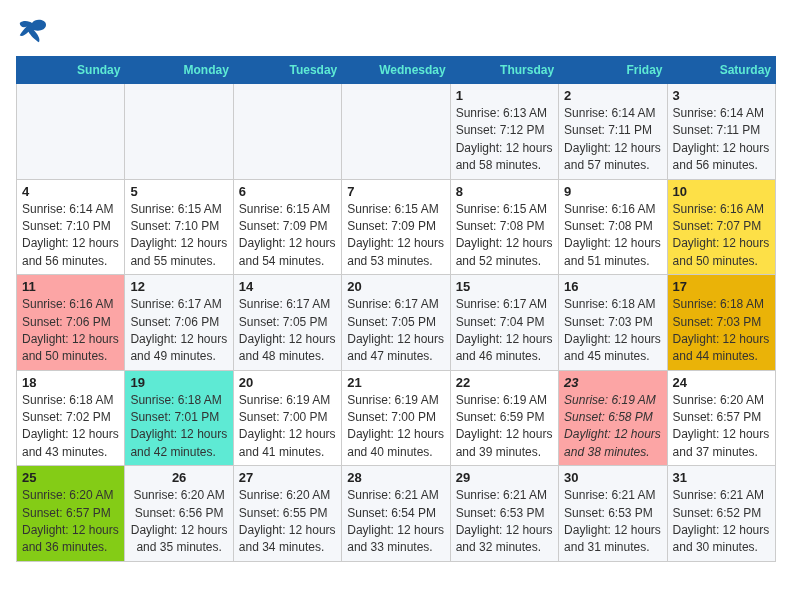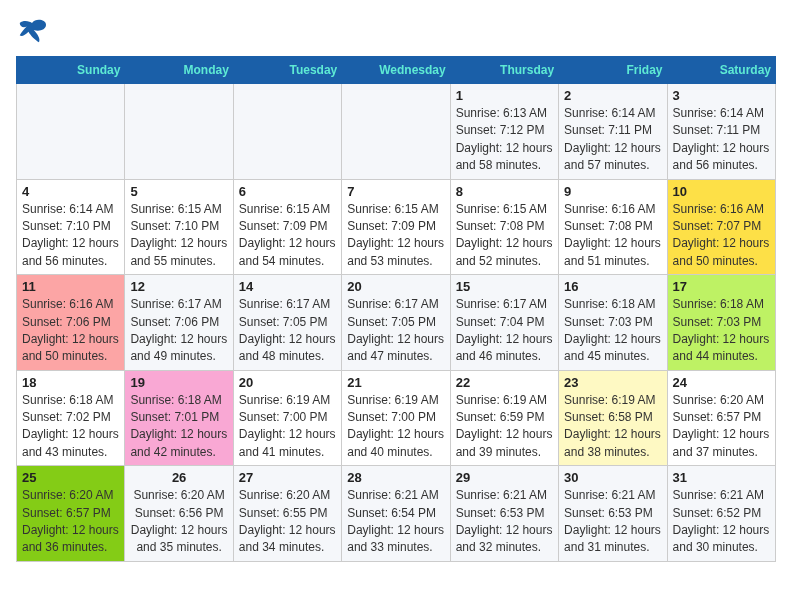--- a/index.html
+++ b/index.html
@@ -226,37 +226,37 @@
 Daylight: 12 hours
 and 46 minutes.</div>
         </td>
         <td style="background: rgb(245, 247, 250);">
           <div class="day-num">16</div>
           <div class="day-info" style="white-space: pre-line;">Sunrise: 6:18 AM
 Sunset: 7:03 PM
 Daylight: 12 hours
 and 45 minutes.</div>
         </td>
-        <td style="background: #bef264;">
+        <td style="background: #eab308;">
           <div class="day-num">17</div>
           <div class="day-info" style="white-space: pre-line;">Sunrise: 6:18 AM
 Sunset: 7:03 PM
 Daylight: 12 hours
 and 44 minutes.</div>
         </td>
       </tr>
       <tr>
         <td style="background: rgb(255, 255, 255);">
           <div class="day-num">18</div>
           <div class="day-info" style="white-space: pre-line;">Sunrise: 6:18 AM
 Sunset: 7:02 PM
 Daylight: 12 hours
 and 43 minutes.</div>
         </td>
-        <td style="background: #f9a8d4; margin-top: 40px;">
+        <td style="background: #5eead4; margin-top: 40px;">
           <div class="day-num">19</div>
           <div class="day-info" style="white-space: pre-line;">Sunrise: 6:18 AM
 Sunset: 7:01 PM
 Daylight: 12 hours
 and 42 minutes.</div>
         </td>
         <td style="background: rgb(255, 255, 255);">
           <div class="day-num">20</div>
           <div class="day-info" style="white-space: pre-line;">Sunrise: 6:19 AM
 Sunset: 7:00 PM
@@ -270,21 +270,21 @@
 Daylight: 12 hours
 and 40 minutes.</div>
         </td>
         <td style="background: rgb(255, 255, 255);">
           <div class="day-num">22</div>
           <div class="day-info" style="white-space: pre-line;">Sunrise: 6:19 AM
 Sunset: 6:59 PM
 Daylight: 12 hours
 and 39 minutes.</div>
         </td>
-        <td style="background: #fef9c3;">
+        <td style="background: #fca5a5; font-style: italic;">
           <div class="day-num">23</div>
           <div class="day-info" style="white-space: pre-line;">Sunrise: 6:19 AM
 Sunset: 6:58 PM
 Daylight: 12 hours
 and 38 minutes.</div>
         </td>
         <td style="background: rgb(255, 255, 255);">
           <div class="day-num">24</div>
           <div class="day-info" style="white-space: pre-line;">Sunrise: 6:20 AM
 Sunset: 6:57 PM

